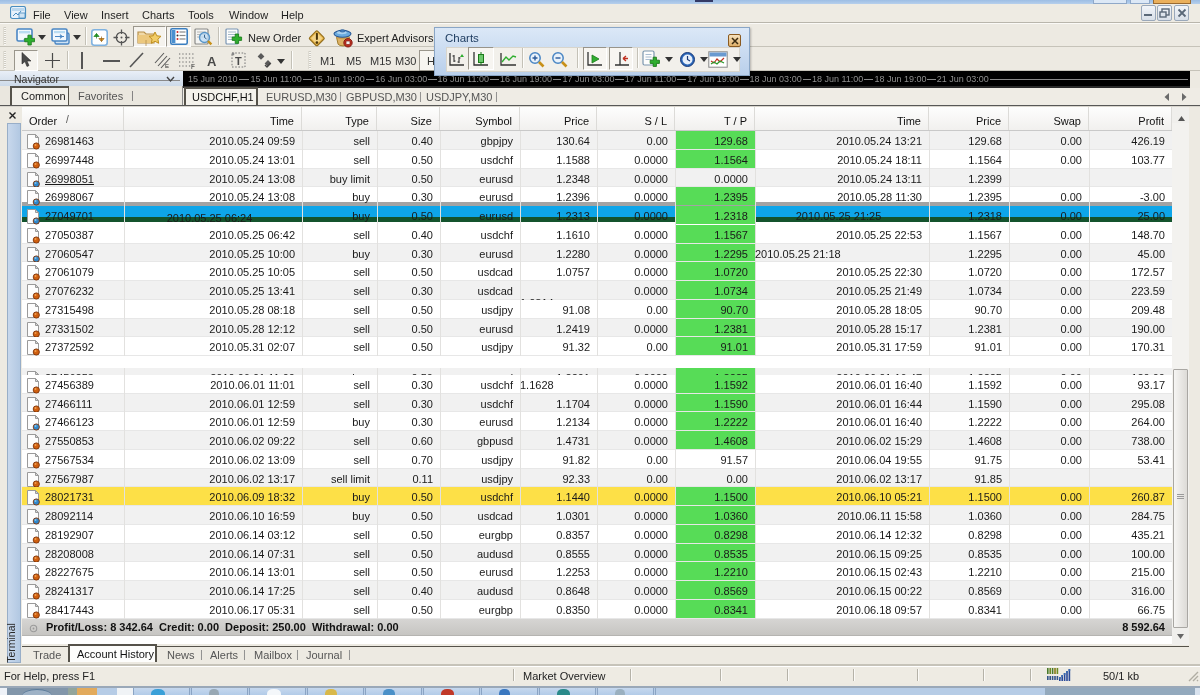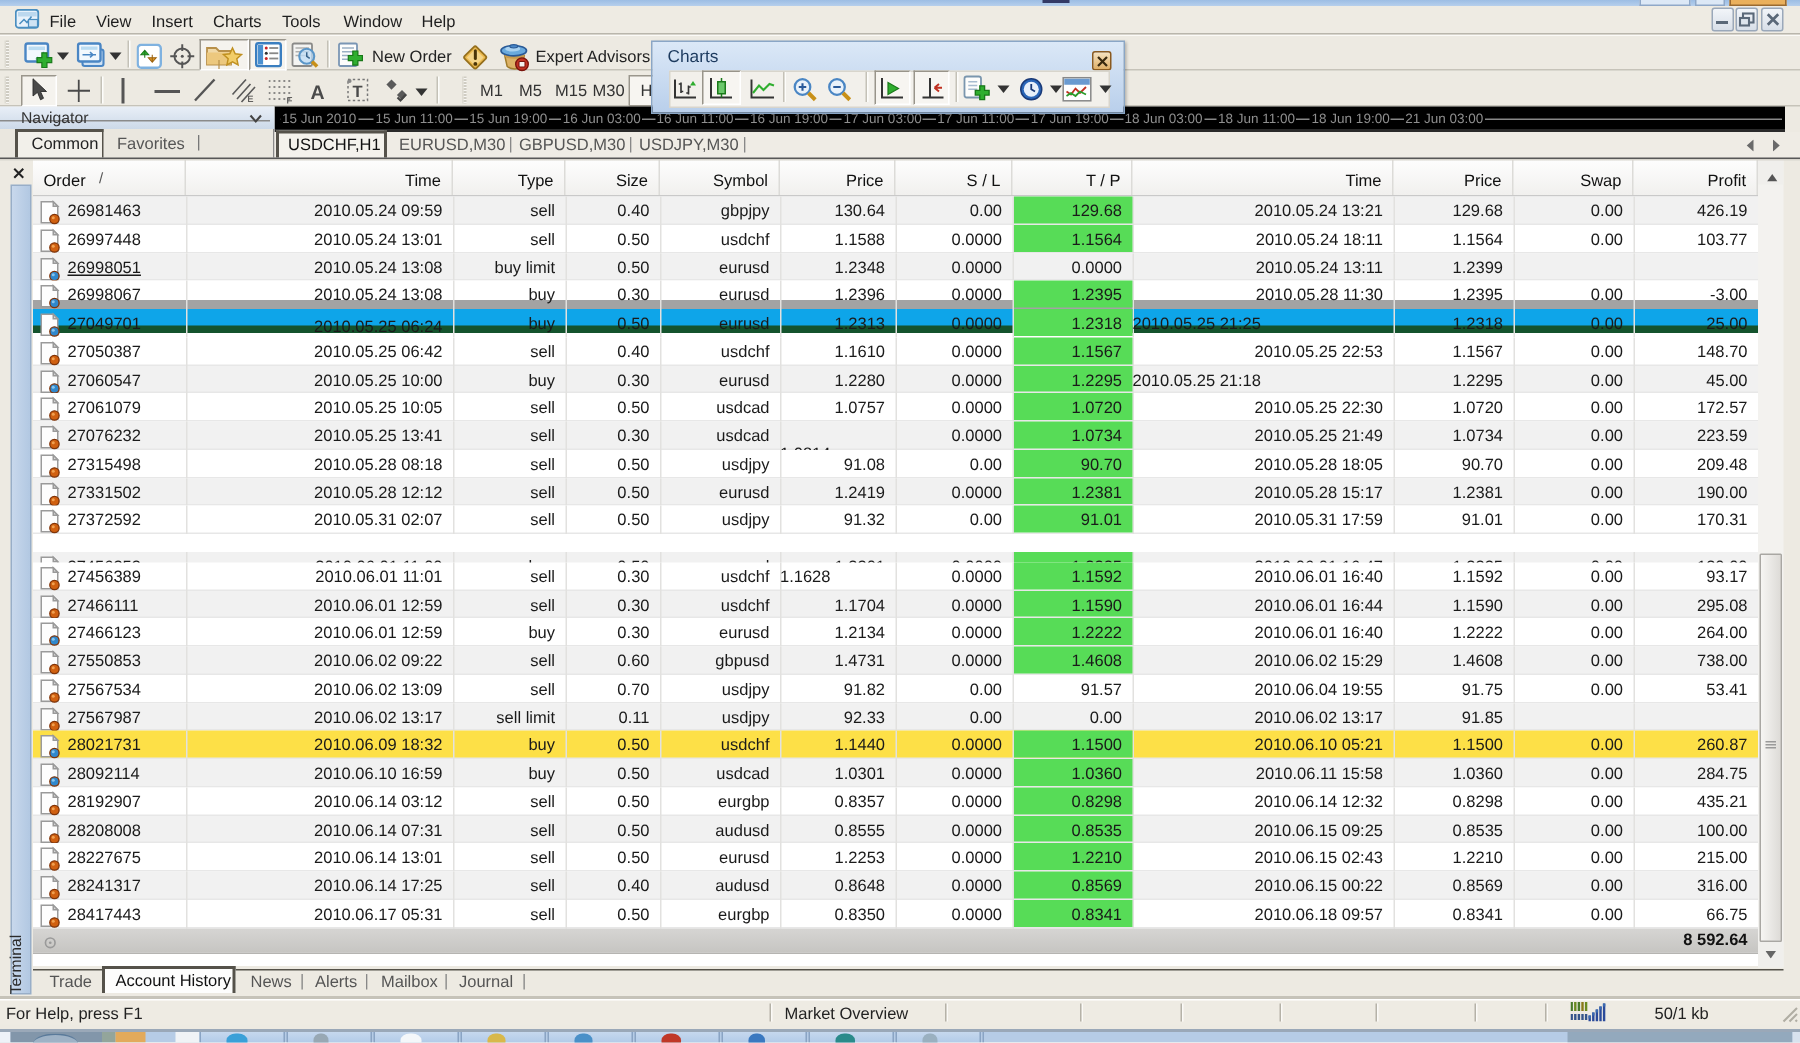--- a/index.html
+++ b/index.html
@@ -312,21 +312,21 @@
 <div class="ab" style="left:102px;top:2px;width:178px;height:16.75px;line-height:16.75px;text-align:right;padding-right:7px">2010.05.24 13:08</div>
 <div class="ab" style="left:280px;top:2px;width:75px;height:16.75px;line-height:16.75px;text-align:right;padding-right:7px">buy limit</div>
 <div class="ab" style="left:355px;top:2px;width:63px;height:16.75px;line-height:16.75px;text-align:right;padding-right:7px">0.50</div>
 <div class="ab" style="left:418px;top:2px;width:80px;height:16.75px;line-height:16.75px;text-align:right;padding-right:7px">eurusd</div>
 <div class="ab" style="left:498px;top:2px;width:77px;height:16.75px;line-height:16.75px;text-align:right;padding-right:7px">1.2348</div>
 <div class="ab" style="left:575px;top:2px;width:78px;height:16.75px;line-height:16.75px;text-align:right;padding-right:7px">0.0000</div>
 <div class="ab" style="left:653px;top:2px;width:80px;height:16.75px;line-height:16.75px;text-align:right;padding-right:7px">0.0000</div>
 <div class="ab" style="left:733px;top:2px;width:174px;height:16.75px;line-height:16.75px;text-align:right;padding-right:7px">2010.05.24 13:11</div>
 <div class="ab" style="left:907px;top:2px;width:80px;height:16.75px;line-height:16.75px;text-align:right;padding-right:7px">1.2399</div>
 </div>
-<div class="ab" style="left:0;top:56.25px;width:1150px;height:18.75px;background:#ffffff;border-bottom:6px solid #a3a3a3">
+<div class="ab" style="left:0;top:56.25px;width:1150px;height:18.75px;background:#ffffff;border-bottom:4px solid #a3a3a3">
 <div class="ab" style="left:102px;top:0;width:1px;height:18.75px;background:#e2e1df"></div>
 <div class="ab" style="left:280px;top:0;width:1px;height:18.75px;background:#e2e1df"></div>
 <div class="ab" style="left:355px;top:0;width:1px;height:18.75px;background:#e2e1df"></div>
 <div class="ab" style="left:418px;top:0;width:1px;height:18.75px;background:#e2e1df"></div>
 <div class="ab" style="left:498px;top:0;width:1px;height:18.75px;background:#e2e1df"></div>
 <div class="ab" style="left:575px;top:0;width:1px;height:18.75px;background:#e2e1df"></div>
 <div class="ab" style="left:653px;top:0;width:1px;height:18.75px;background:#e2e1df"></div>
 <div class="ab" style="left:733px;top:0;width:1px;height:18.75px;background:#e2e1df"></div>
 <div class="ab" style="left:907px;top:0;width:1px;height:18.75px;background:#e2e1df"></div>
 <div class="ab" style="left:987px;top:0;width:1px;height:18.75px;background:#e2e1df"></div>
@@ -366,28 +366,28 @@
 <div class="ab" style="left:1067px;top:0;width:1px;height:18.75px;background:#e2e1df"></div>
 <div class="ab" style="left:1150px;top:0;width:1px;height:18.75px;background:#e2e1df"></div>
 <div class="ab" style="left:654px;top:0;width:79px;height:17.75px;background:#57dc57"></div>
 <div class="ab" style="left:3px;top:2px"><svg width="17" height="17" viewBox="0 0 17 17">
           <path d="M2.5 1.5 h8 l3 3 v11 h-11 z" fill="#fdfdfd" stroke="#9a9a9a" stroke-width="1"></path>
           <path d="M10.5 1.5 v3 h3 z" fill="#d8d8d8" stroke="#9a9a9a" stroke-width="1"></path>
           <circle cx="11.3" cy="13" r="3.1" fill="#3088cc" stroke="#803408" stroke-width="0.9"></circle>
           <circle cx="10.5" cy="12.1" r="1" fill="#88c4ec"></circle>
         </svg></div>
 <div class="ab" style="left:23px;top:2px;width:79px;height:16.75px;line-height:16.75px;">27049701</div>
-<div class="ab" style="left:102px;top:4px;width:178px;height:16.75px;line-height:16.75px;text-align:right;padding-right:7px">2010.05.25 06:24</div>
+<div class="ab" style="left:102px;top:4px;width:178px;height:16.75px;line-height:16.75px;text-align:center;padding-right:7px">2010.05.25 06:24</div>
 <div class="ab" style="left:280px;top:2px;width:75px;height:16.75px;line-height:16.75px;text-align:right;padding-right:7px">buy</div>
 <div class="ab" style="left:355px;top:2px;width:63px;height:16.75px;line-height:16.75px;text-align:right;padding-right:7px">0.50</div>
 <div class="ab" style="left:418px;top:2px;width:80px;height:16.75px;line-height:16.75px;text-align:right;padding-right:7px">eurusd</div>
 <div class="ab" style="left:498px;top:2px;width:77px;height:16.75px;line-height:16.75px;text-align:right;padding-right:7px">1.2313</div>
 <div class="ab" style="left:575px;top:2px;width:78px;height:16.75px;line-height:16.75px;text-align:right;padding-right:7px">0.0000</div>
 <div class="ab" style="left:653px;top:2px;width:80px;height:16.75px;line-height:16.75px;text-align:right;padding-right:7px">1.2318</div>
-<div class="ab" style="left:733px;top:2px;width:174px;height:16.75px;line-height:16.75px;text-align:left;padding-right:7px">2010.05.25 21:25</div>
+<div class="ab" style="left:733px;top:2px;width:174px;height:16.75px;line-height:16.75px;text-align:center;padding-right:7px">2010.05.25 21:25</div>
 <div class="ab" style="left:907px;top:2px;width:80px;height:16.75px;line-height:16.75px;text-align:right;padding-right:7px">1.2318</div>
 <div class="ab" style="left:987px;top:2px;width:80px;height:16.75px;line-height:16.75px;text-align:right;padding-right:7px">0.00</div>
 <div class="ab" style="left:1067px;top:2px;width:83px;height:16.75px;line-height:16.75px;text-align:right;padding-right:7px">25.00</div>
 </div>
 <div class="ab" style="left:0;top:93.75px;width:1150px;height:18.75px;background:#ffffff;border-bottom:1px solid #e7e7e7">
 <div class="ab" style="left:102px;top:0;width:1px;height:18.75px;background:#e2e1df"></div>
 <div class="ab" style="left:280px;top:0;width:1px;height:18.75px;background:#e2e1df"></div>
 <div class="ab" style="left:355px;top:0;width:1px;height:18.75px;background:#e2e1df"></div>
 <div class="ab" style="left:418px;top:0;width:1px;height:18.75px;background:#e2e1df"></div>
 <div class="ab" style="left:498px;top:0;width:1px;height:18.75px;background:#e2e1df"></div>
@@ -1073,20 +1073,21 @@
 <div class="ab" style="left:907px;top:2px;width:80px;height:16.75px;line-height:16.75px;text-align:right;padding-right:7px">0.8341</div>
 <div class="ab" style="left:987px;top:2px;width:80px;height:16.75px;line-height:16.75px;text-align:right;padding-right:7px">0.00</div>
 <div class="ab" style="left:1067px;top:2px;width:83px;height:16.75px;line-height:16.75px;text-align:right;padding-right:7px">66.75</div>
 </div>
 </div>
 <div class="ab" style="left:22px;top:618.5px;width:1150px;height:17.5px;background:linear-gradient(#d6d5d3,#c6c5c2);border-bottom:1px solid #b5b4b1">
 <svg class="ab" style="left:7px;top:5px" width="9" height="9" viewBox="0 0 9 9">
       <circle cx="4.5" cy="4.5" r="3.2" fill="none" stroke="#9a9a9a" stroke-width="1.1"></circle>
       <circle cx="4.5" cy="4.5" r="0.9" fill="#9a9a9a"></circle>
     </svg>
+<div class="ab" style="left:24px;top:2.5px;font-weight:bold;color:#111">Profit/Loss: 8 342.64&nbsp; Credit: 0.00&nbsp; Deposit: 250.00&nbsp; Withdrawal: 0.00</div>
 <div class="ab" style="left:1000px;top:2.5px;width:143px;text-align:right;font-weight:bold;color:#111">8 592.64</div>
 </div>
 <div class="ab" style="left:1172px;top:106px;width:17px;height:539px;background:#f3f2ef"></div>
 <div class="ab" style="left:1172px;top:106px;width:17px;height:17px;background:#f0efec"></div>
 <svg class="ab" style="left:1178px;top:116px" width="7" height="5" viewBox="0 0 7 5">
     <path d="M3.5 0 L7 5 H0 z" fill="#555"></path>
   </svg>
 <div class="ab" style="left:1172px;top:628px;width:17px;height:17px;background:#f0efec"></div>
 <svg class="ab" style="left:1177px;top:634px" width="7" height="5" viewBox="0 0 7 5">
     <path d="M3.5 5 L7 0 H0 z" fill="#666"></path>

